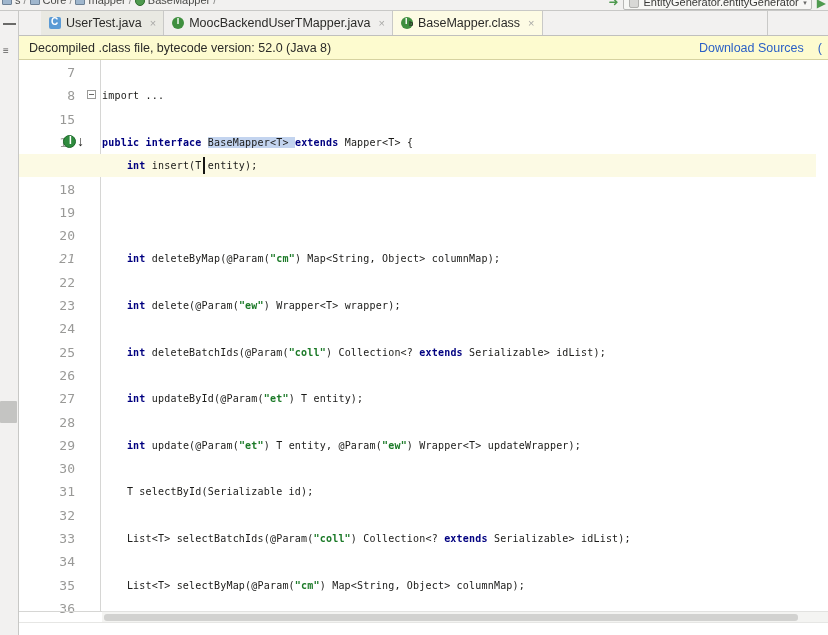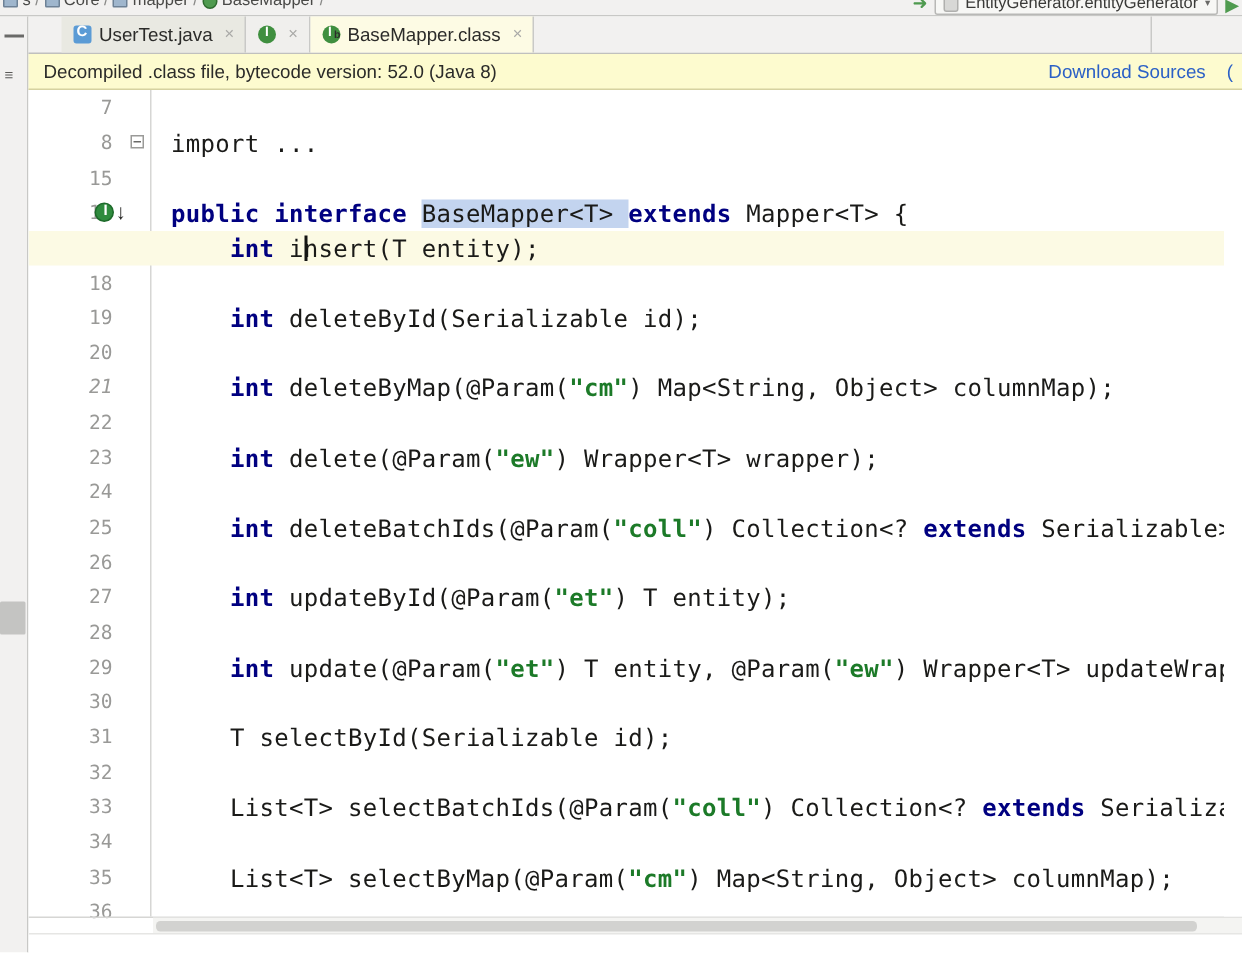--- a/index.html
+++ b/index.html
@@ -118,23 +118,23 @@
     font-size:13px; color:#999997; line-height:23.3px;
   }
   .row.cur .lnum { color:#7d7d7b; }
 
   .hl-line {
     position:absolute; left:0; width:809px; height:23.3px;
     background:#fcfae4;
   }
 
   .codeline {
-    position:absolute; left:12px; top:0; height:23.3px; line-height:23.3px;
+    position:absolute; left:0; top:0; height:23.3px; line-height:23.3px;
     font-family:"DejaVu Sans Mono", monospace;
-    font-size:16px; color:#1a1a18; white-space:pre;
+    font-size:10px; color:#1a1a18; white-space:pre;
     letter-spacing:0.2px;
   }
   .kw { color:#000080; font-weight:bold; }
   .str { color:#1c7a28; font-weight:bold; }
   .ident { color:#1a1a18; }
   .sel { background:#c3d4ef; }
 
   
   .fold-box {
     position:absolute; left:4px; top:6px; width:9px; height:9px;
@@ -224,20 +224,21 @@
   </div>
 
   <div class="tabbar" id="tabbar">
       <div class="tab inactive-1">
         <span class="ico-java"></span>
         <span>UserTest.java</span>
         <span class="closex">×</span>
       </div>
       <div class="tab inactive-2">
         <span class="ico-iface"></span>
+        <span>MoocBackendUserTMapper.java</span>
         <span class="closex">×</span>
       </div>
       <div class="tab active">
         <span class="ico-class-b"></span>
         <span>BaseMapper.class</span>
         <span class="closex">×</span>
       </div>
       <div class="tab-filler"></div>
       <div class="tab-rest"></div>
     </div>
@@ -332,21 +333,20 @@
       </div>
     <div class="code-area" id="codearea">
         <div class="codeline" style="top: 1px;"></div>
         <div class="codeline" style="top: 24.3px;"><span class="ident">import ...</span></div>
         <div class="codeline" style="top: 47.6px;"></div>
         <div class="codeline" style="top: 70.9px;"><span class="kw">public</span><span class="ident"> </span><span class="kw">interface</span><span class="ident"> </span><span class="sel">BaseMapper</span><span class="sel">&lt;T&gt; </span><span class="kw">extends</span><span class="ident"> Mapper&lt;T&gt; {</span></div>
         <div class="hl-line" style="top: 94.2px; left: -83px;"></div>
         <div class="codeline" style="top: 94.2px;"><span class="ident">    </span><span class="kw">int</span><span class="ident"> insert(T entity);</span></div>
         <div class="caret-bar" style="top: 97.2px; left: 101px;"></div>
         <div class="codeline" style="top: 117.5px;"></div>
-        <div class="codeline" style="top: 140.8px;"><span class="ident">    </span><span class="kw">int</span><span class="ident"> deleteById(Serializable id);</span></div>
         <div class="codeline" style="top: 164.1px;"></div>
         <div class="codeline" style="top: 187.4px;"><span class="ident">    </span><span class="kw">int</span><span class="ident"> deleteByMap(@Param(</span><span class="str">"cm"</span><span class="ident">) Map&lt;String, Object&gt; columnMap);</span></div>
         <div class="codeline" style="top: 210.7px;"></div>
         <div class="codeline" style="top: 234px;"><span class="ident">    </span><span class="kw">int</span><span class="ident"> delete(@Param(</span><span class="str">"ew"</span><span class="ident">) Wrapper&lt;T&gt; wrapper);</span></div>
         <div class="codeline" style="top: 257.3px;"></div>
         <div class="codeline" style="top: 280.6px;"><span class="ident">    </span><span class="kw">int</span><span class="ident"> deleteBatchIds(@Param(</span><span class="str">"coll"</span><span class="ident">) Collection&lt;? </span><span class="kw">extends</span><span class="ident"> Serializable&gt; idList);</span></div>
         <div class="codeline" style="top: 303.9px;"></div>
         <div class="codeline" style="top: 327.2px;"><span class="ident">    </span><span class="kw">int</span><span class="ident"> updateById(@Param(</span><span class="str">"et"</span><span class="ident">) T entity);</span></div>
         <div class="codeline" style="top: 350.5px;"></div>
         <div class="codeline" style="top: 373.8px;"><span class="ident">    </span><span class="kw">int</span><span class="ident"> update(@Param(</span><span class="str">"et"</span><span class="ident">) T entity, @Param(</span><span class="str">"ew"</span><span class="ident">) Wrapper&lt;T&gt; updateWrapper);</span></div>

